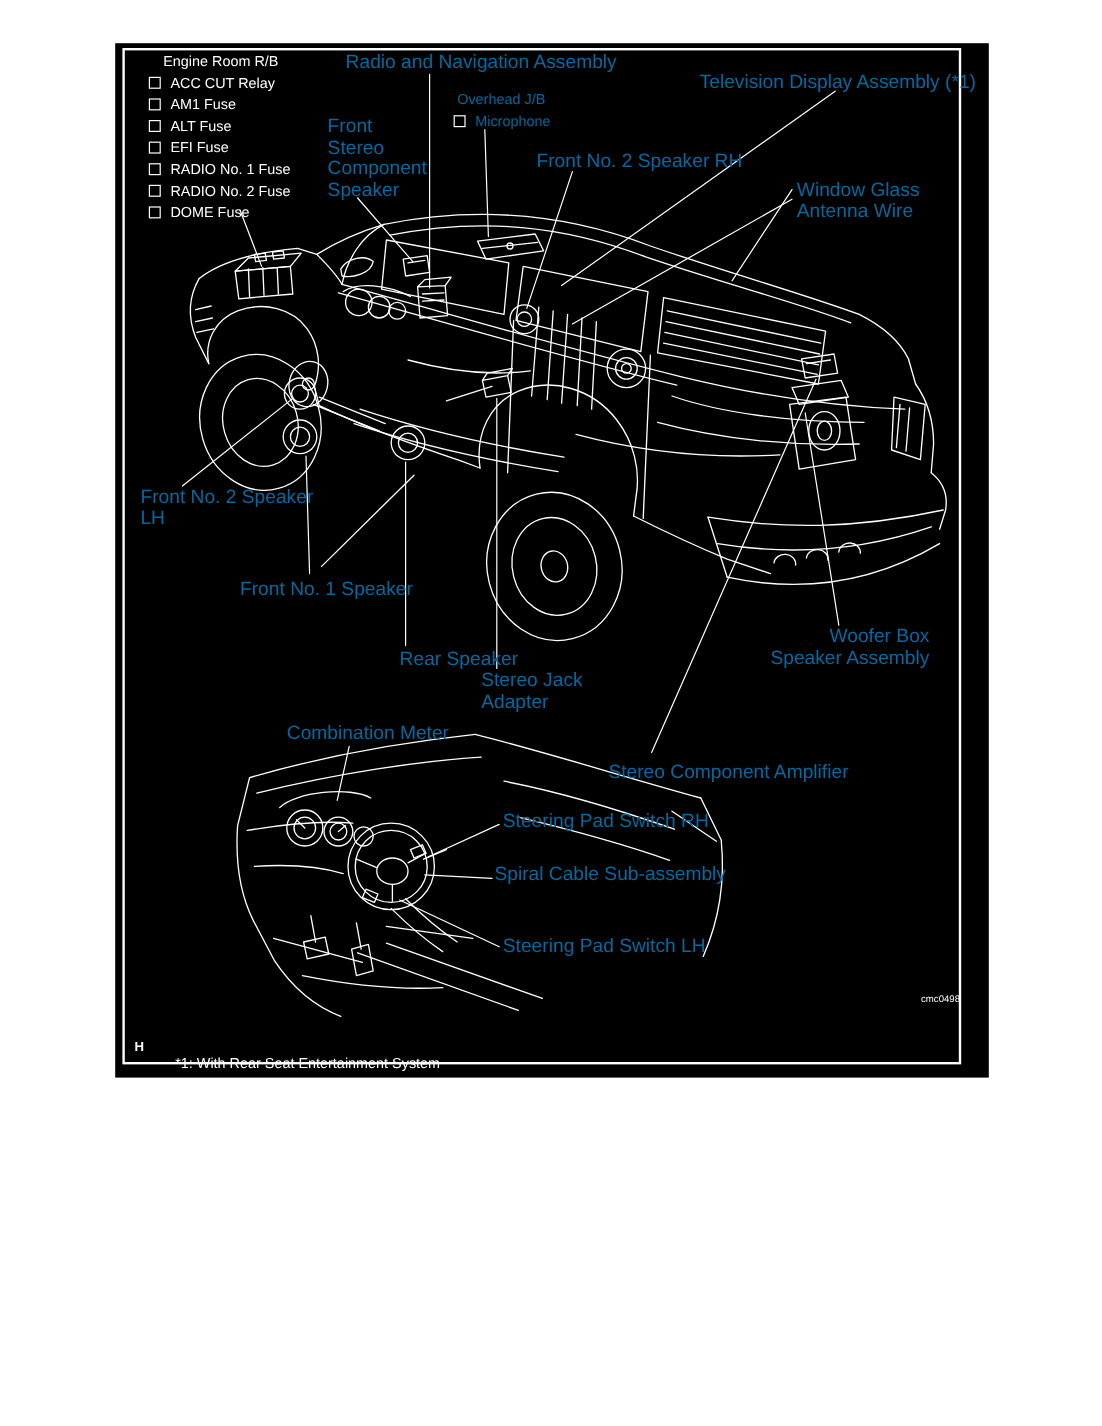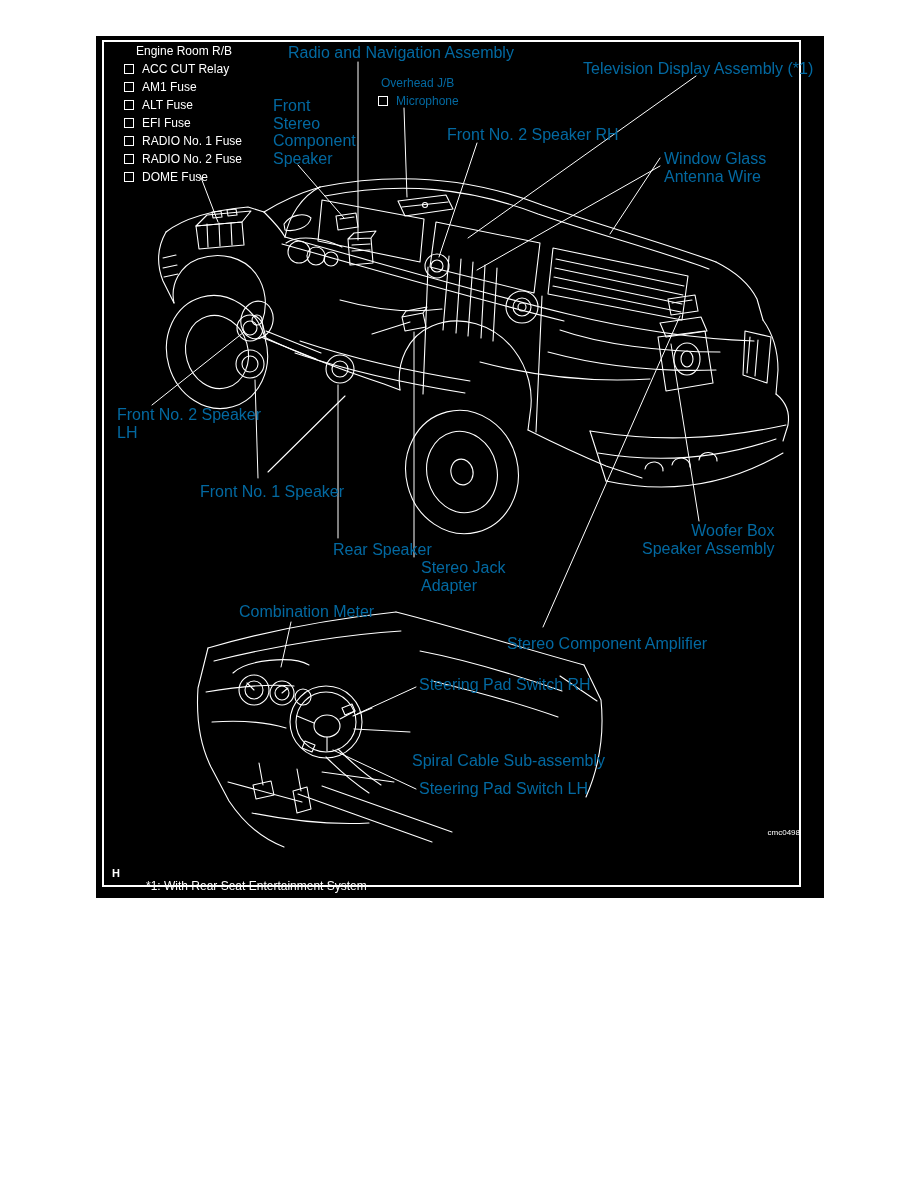--- a/index.html
+++ b/index.html
@@ -206,25 +206,25 @@
 Stereo
 Component
 Speaker</div>
 <div class="lbl" style="left:447px;top:126px;">Front No. 2 Speaker RH</div>
 <div class="lbl" style="left:664px;top:150px;">Window Glass
 Antenna Wire</div>
 <div class="lbl" style="left:117px;top:406px;">Front No. 2 Speaker
 LH</div>
 <div class="lbl" style="left:200px;top:483px;">Front No. 1 Speaker</div>
 <div class="lbl" style="left:287px;top:541px;margin-left:46px;">Rear Speaker</div>
-<div class="lbl" style="left:401px;top:559px;margin-left:20px;">Stereo Jack
+<div class="lbl" style="left:401px;top:559px;">Stereo Jack
 Adapter</div>
 <div class="lbl" style="left:642px;top:522px;text-align:right;">Woofer Box
 Speaker Assembly</div>
 <div class="lbl" style="left:507px;top:635px;">Stereo Component Amplifier</div>
 <div class="lbl" style="left:239px;top:603px;">Combination Meter</div>
 <div class="lbl" style="left:419px;top:676px;">Steering Pad Switch RH</div>
-<div class="lbl" style="left:412px;top:752px;">Spiral Cable Sub-assembly</div>
+<div class="lbl" style="left:412px;top:720px;">Spiral Cable Sub-assembly</div>
 <div class="lbl" style="left:419px;top:780px;">Steering Pad Switch LH</div>
 
 <div class="footnote">*1: With Rear Seat Entertainment System</div>
 <div class="pageletter">H</div>
 <div class="figcode">cmc0498</div>
 
 </body></html>

